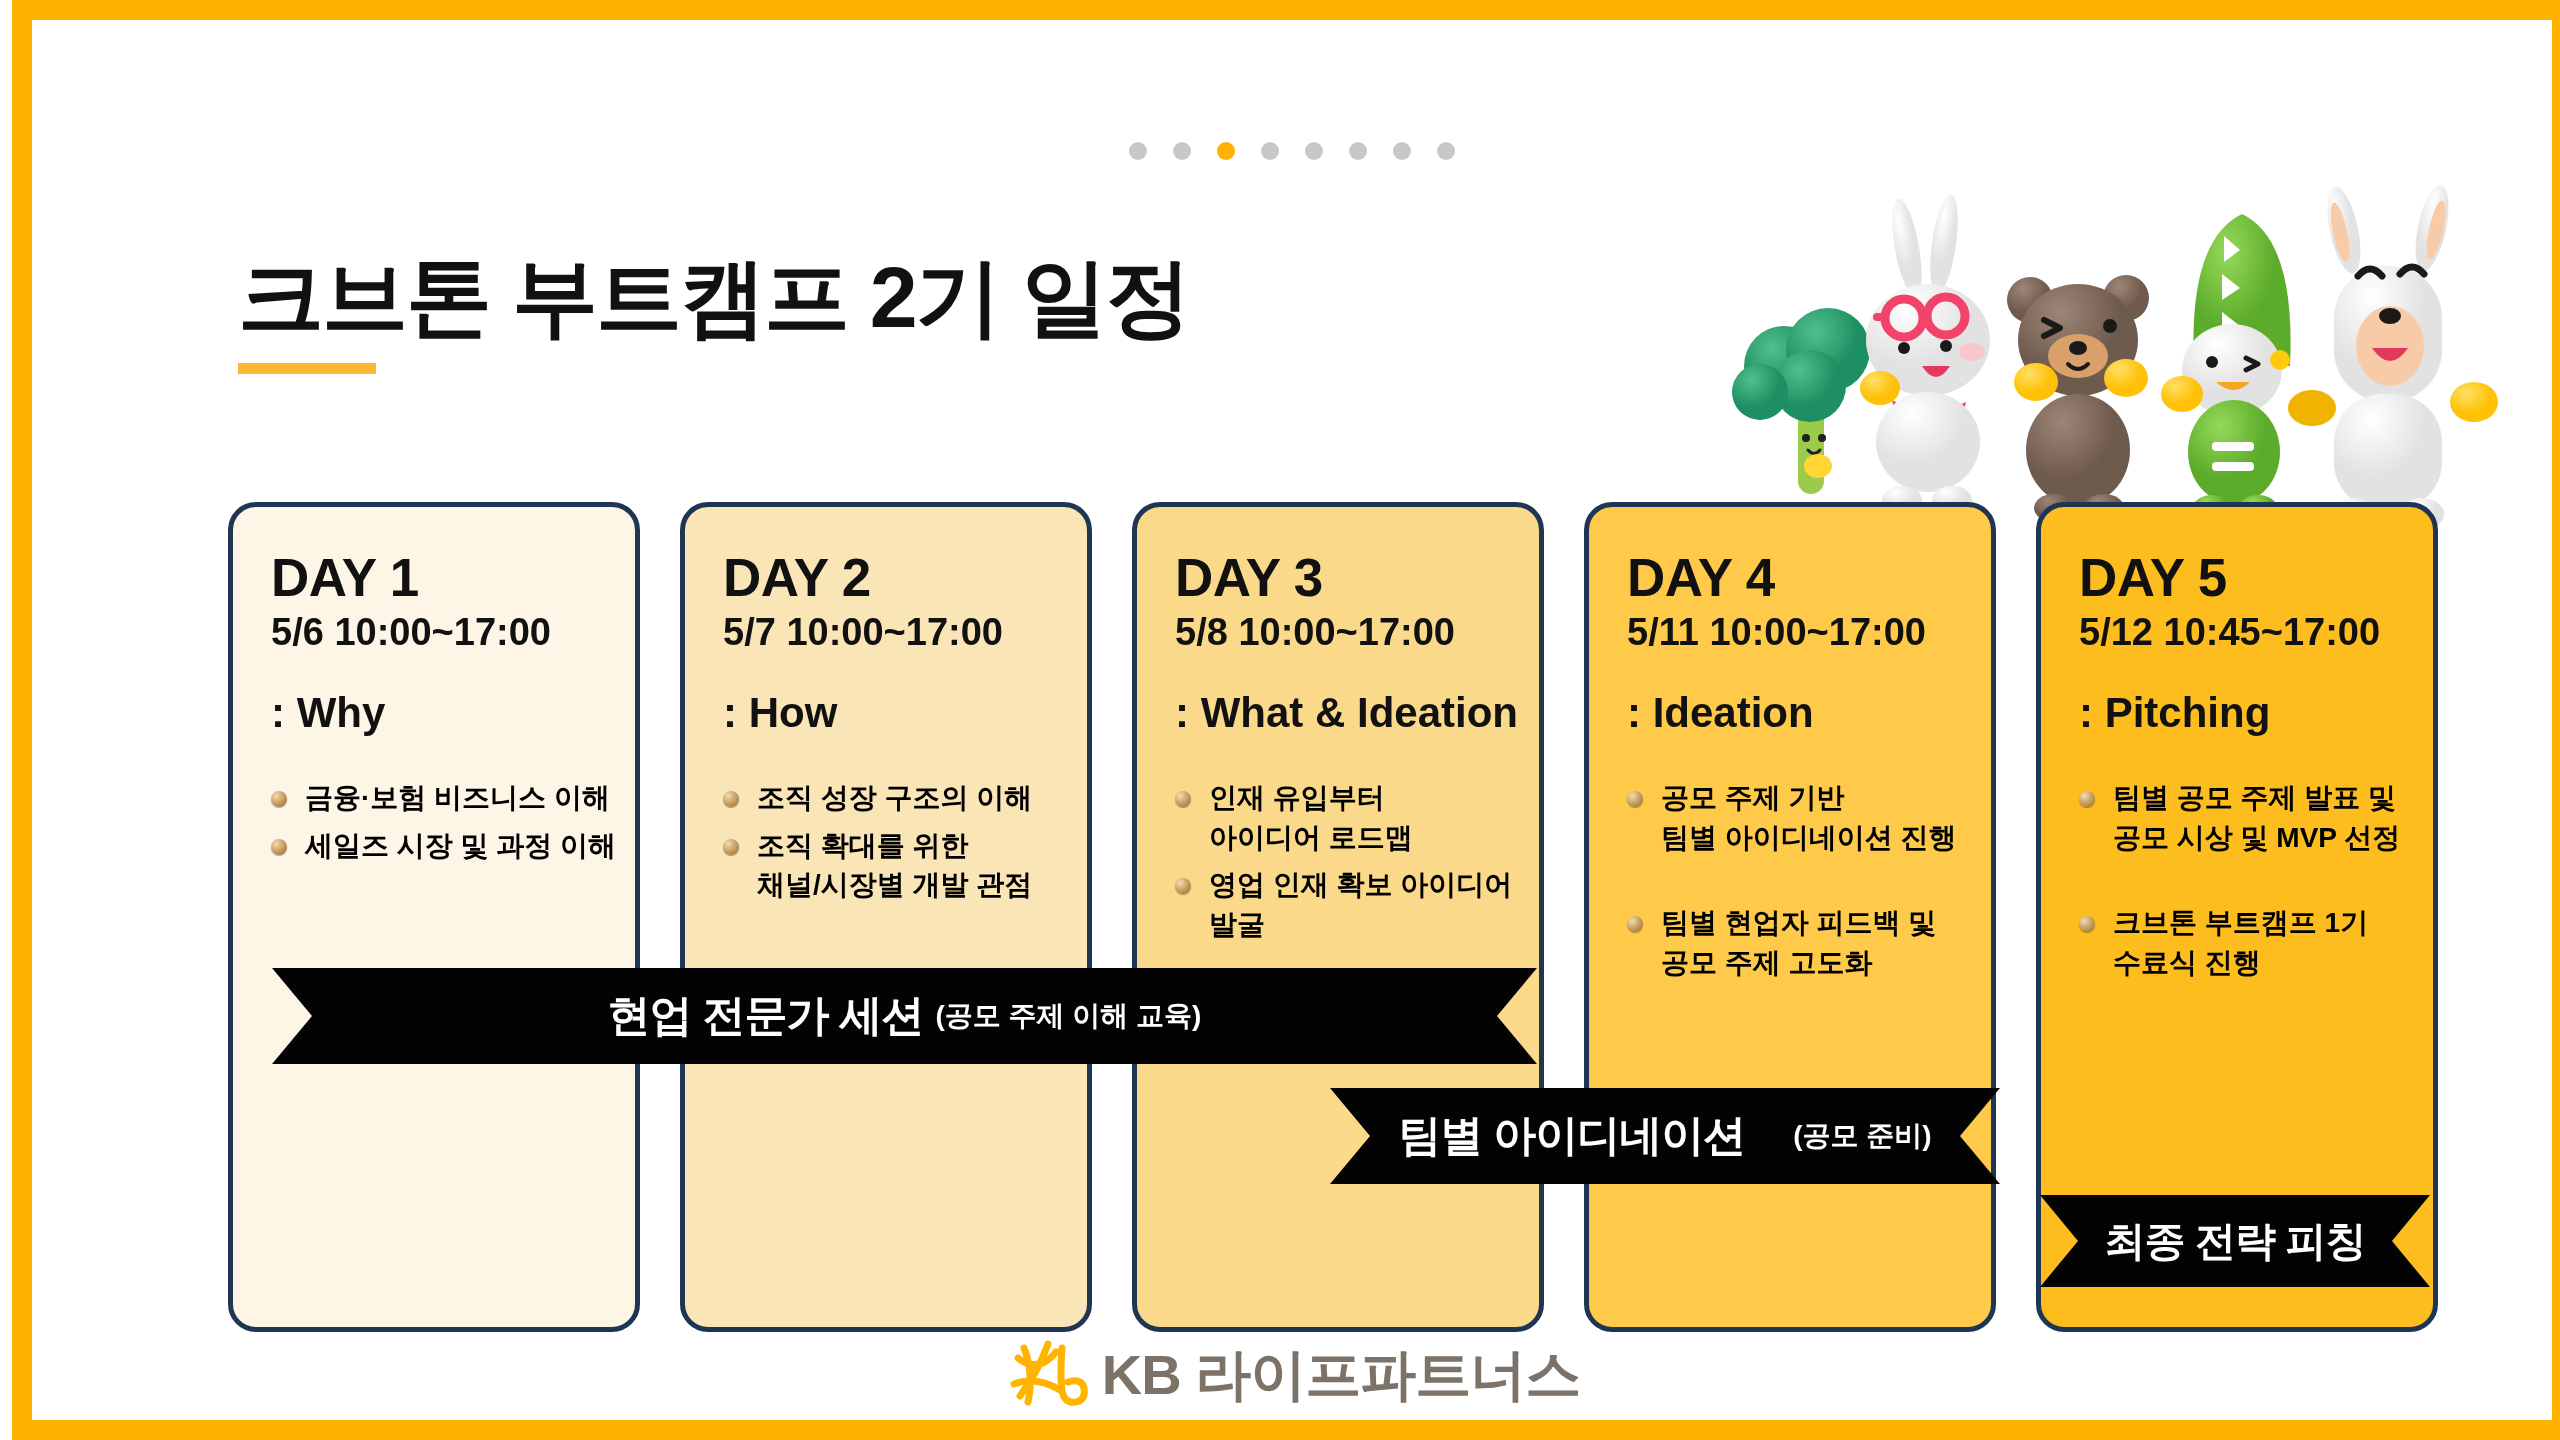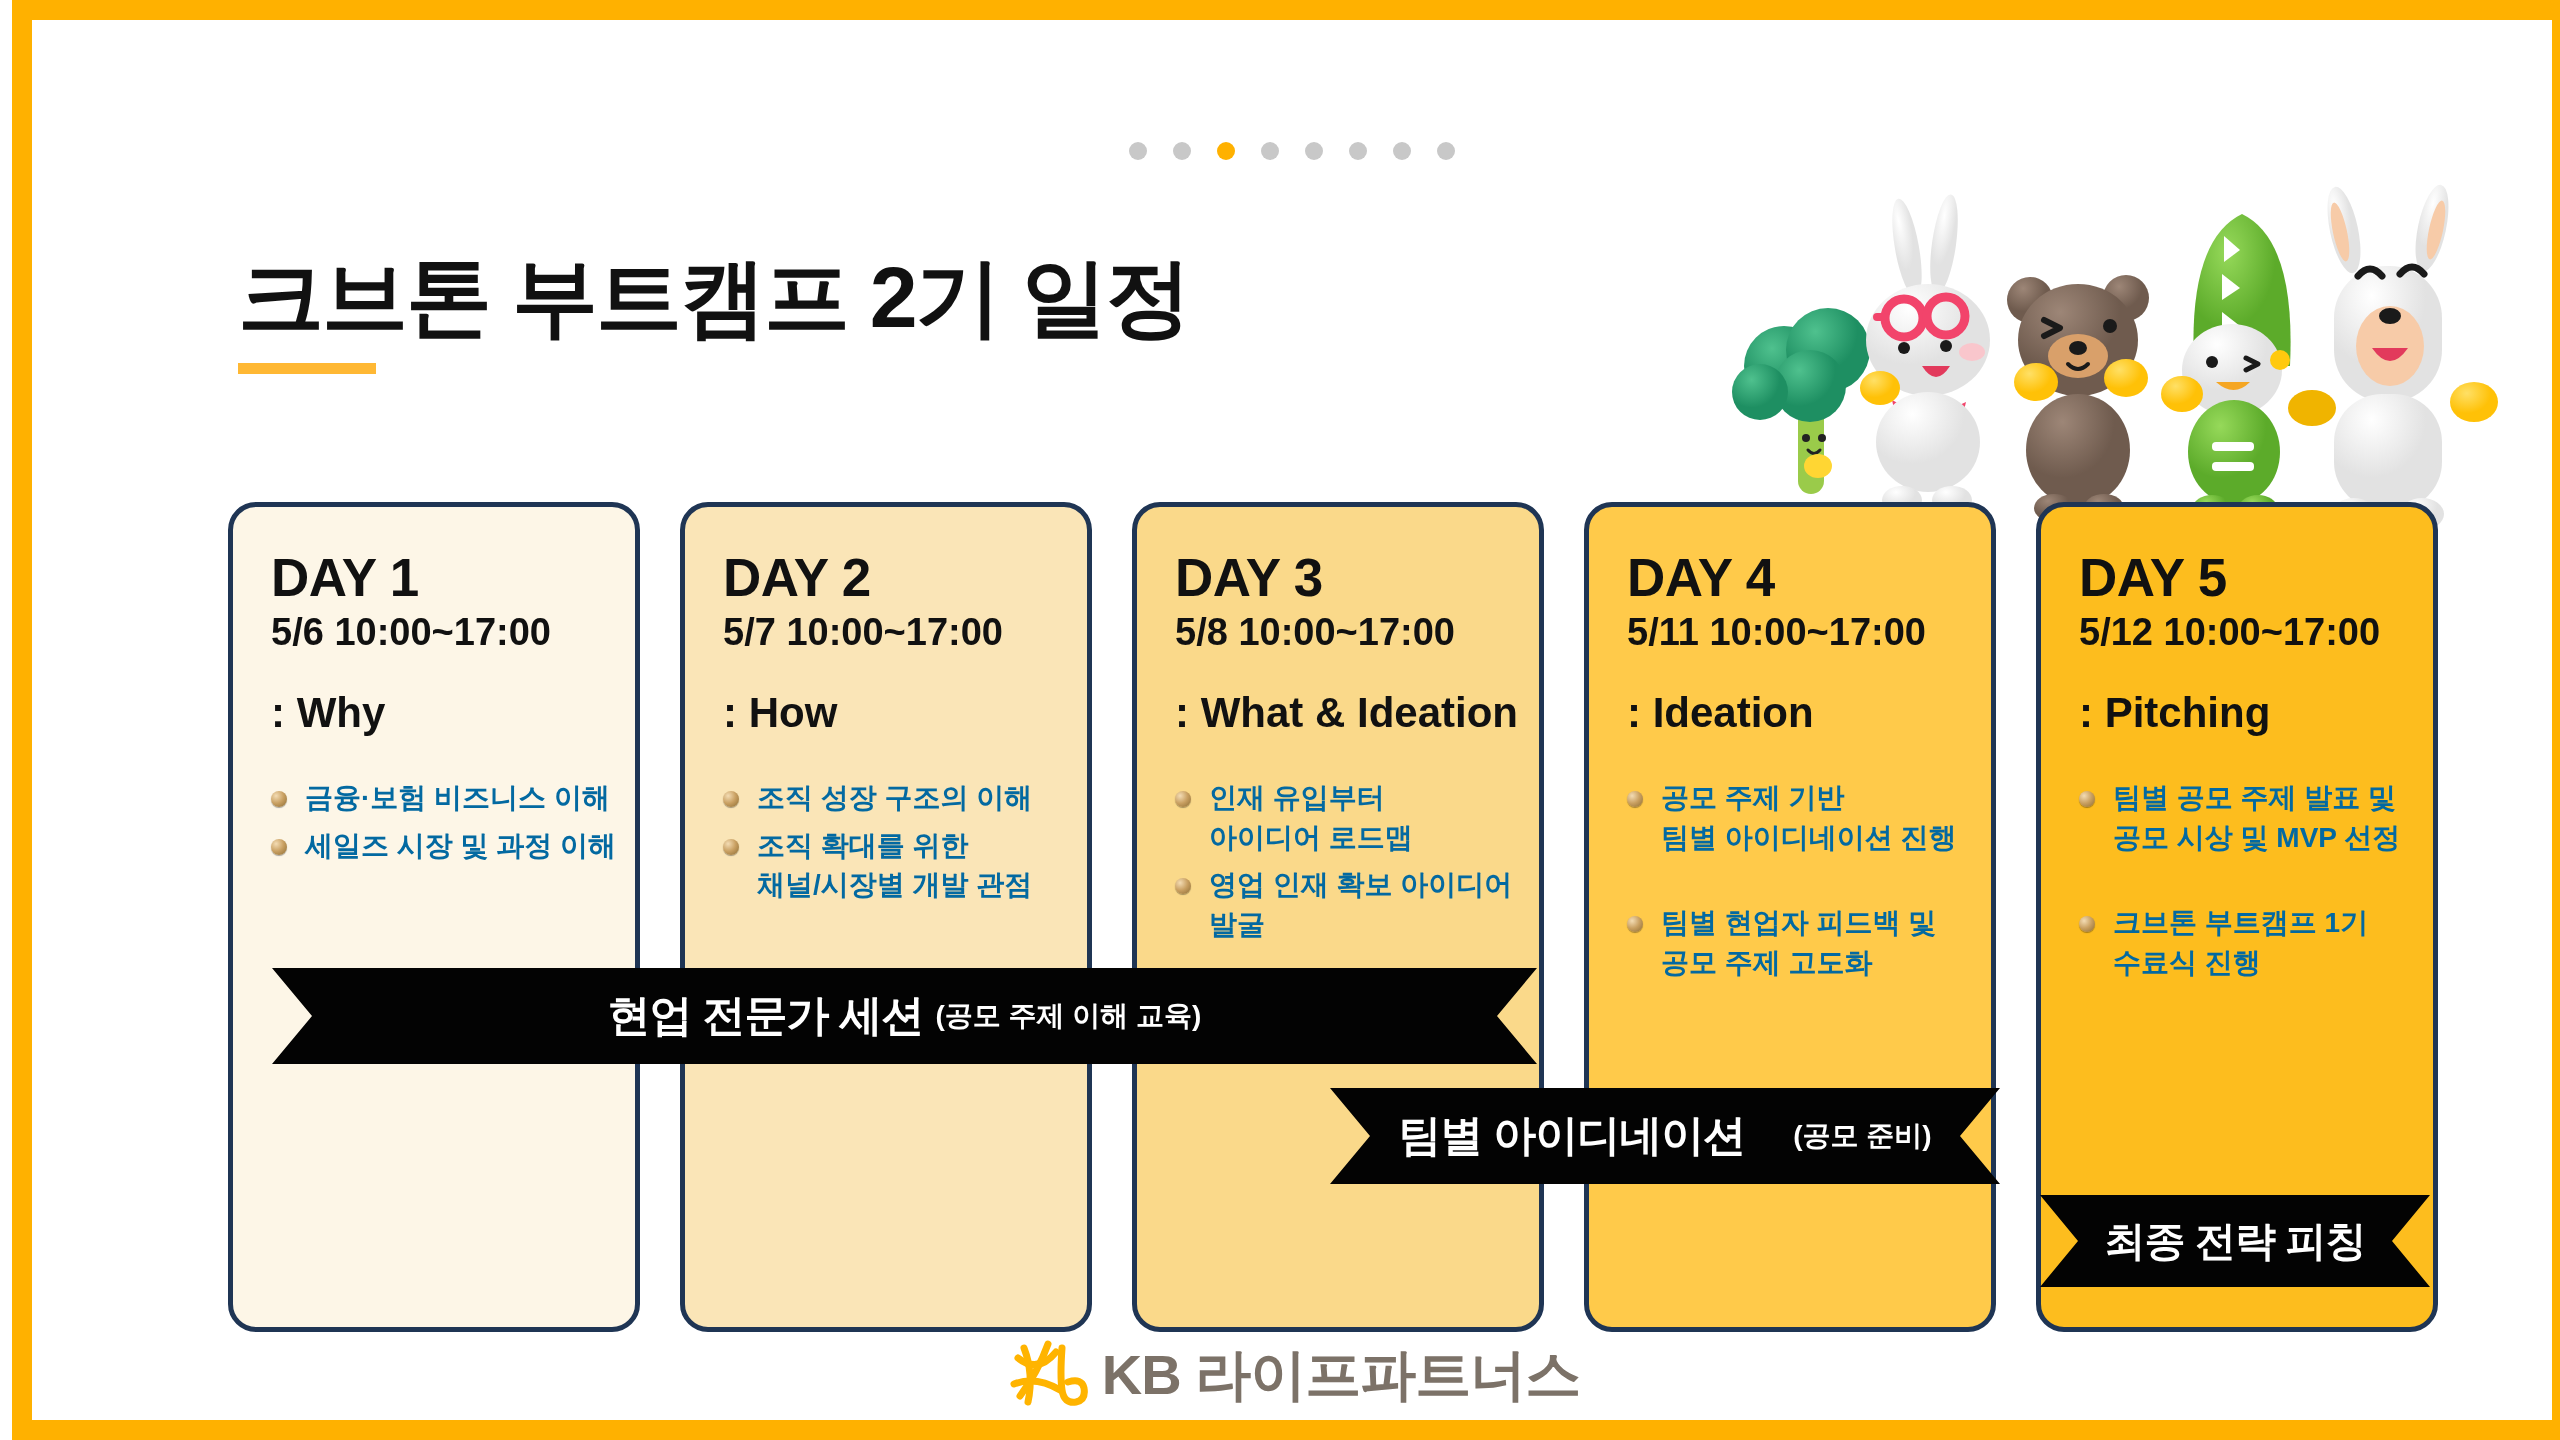--- a/index.html
+++ b/index.html
@@ -77,21 +77,21 @@
     margin-top: 8px; line-height: 1.1; white-space: nowrap;
   }
   .day-topic {
     font-size: 42px; font-weight: 700; color: #111;
     margin-top: 36px; line-height: 1.1; white-space: nowrap;
   }
   .bullets { margin-top: 42px; }
   .bullet {
     position: relative;
     padding-left: 34px;
-    font-size: 28px; font-weight: 600; color: #0369a1;
+    font-size: 28px; font-weight: 600; color: #000000;
     line-height: 1.42;
     margin-bottom: 8px;
     white-space: pre-line;
   }
   .bullet.gap { margin-top: 46px; }
   .bullet::before {
     content: "";
     position: absolute; left: 0px; top: 13px;
     width: 16px; height: 16px; border-radius: 50%;
     background: radial-gradient(circle at 32% 30%, #F3DCB4 0%, #C9A062 48%, #8A6A32 100%);
@@ -307,21 +307,21 @@
       <div class="bullets">
         <div class="bullet">공모 주제 기반
 팀별 아이디네이션 진행</div>
         <div class="bullet gap">팀별 현업자 피드백 및
 공모 주제 고도화</div>
       </div>
     </div>
 
     <div class="card c5">
       <div class="day-name">DAY 5</div>
-      <div class="day-time">5/12 10:00~17:00</div>
+      <div class="day-time">5/12 10:45~17:00</div>
       <div class="day-topic">: Pitching</div>
       <div class="bullets">
         <div class="bullet">팀별 공모 주제 발표 및
 공모 시상 및 MVP 선정</div>
         <div class="bullet gap">크브톤 부트캠프 1기
 수료식 진행</div>
       </div>
     </div>
   </div>
 

